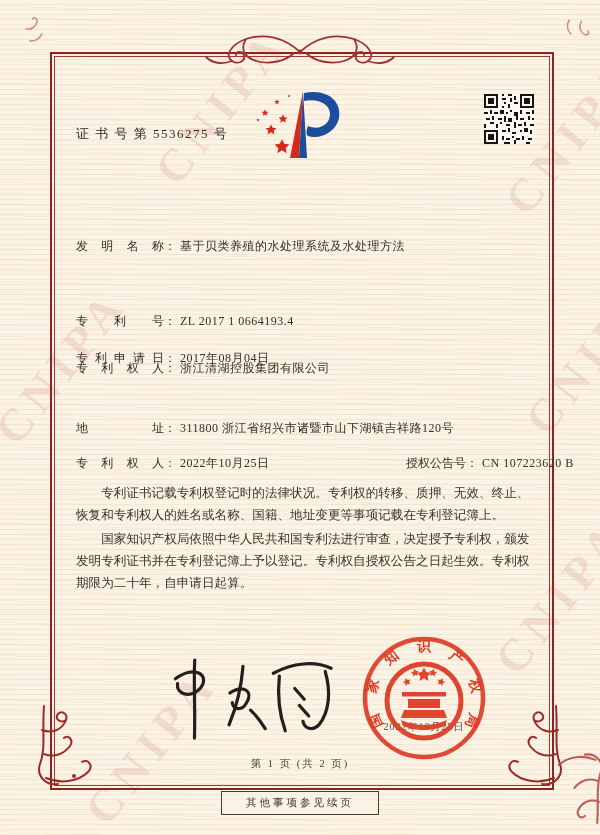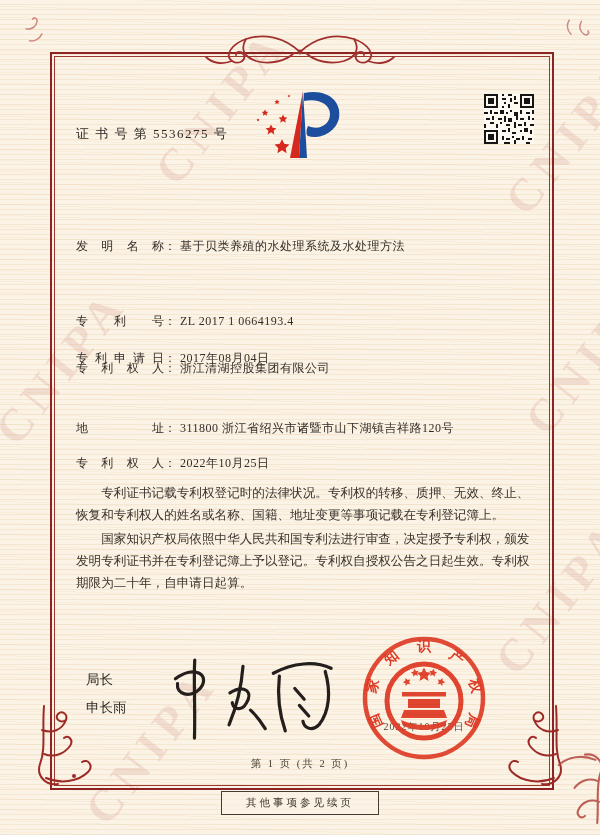--- a/index.html
+++ b/index.html
@@ -167,31 +167,30 @@
     <span class="flabel">专利申请日</span><span class="colon">：</span><span class="fval">2017年08月04日</span>
   </div>
   <div class="row" style="top:360px;">
     <span class="flabel">专利权人</span><span class="colon">：</span><span class="fval">浙江清湖控股集团有限公司</span>
   </div>
   <div class="row" style="top:420px;">
     <span class="flabel">地址</span><span class="colon">：</span><span class="fval">311800 浙江省绍兴市诸暨市山下湖镇吉祥路120号</span>
   </div>
   <div class="row" style="top:455px;">
     <span class="flabel">专利权人</span><span class="colon">：</span><span class="fval">2022年10月25日</span>
+    <span class="row2col">
+      <span>授权公告号</span><span class="colon">：</span><span class="fval">CN 107223620 B</span>
+    </span>
   </div>
 
   <div class="paras">
     <p>专利证书记载专利权登记时的法律状况。专利权的转移、质押、无效、终止、恢复和专利权人的姓名或名称、国籍、地址变更等事项记载在专利登记簿上。</p>
     <p>国家知识产权局依照中华人民共和国专利法进行审查，决定授予专利权，颁发发明专利证书并在专利登记簿上予以登记。专利权自授权公告之日起生效。专利权期限为二十年，自申请日起算。</p>
   </div>
 
-  <div class="signer">
-    <div>局长</div>
-    <div>申长雨</div>
-  </div>
 
   <svg class="signature" width="190" height="90" viewBox="0 0 190 90">
     <g stroke="#241f1c" stroke-width="3.2" fill="none" stroke-linecap="round" stroke-linejoin="round" transform="rotate(-2 95 45)">
       <path d="M38,8 C36,30 37,55 35,86"></path>
       <path d="M18,26 C38,12 54,24 42,37 C32,46 18,42 20,31"></path>
       <path d="M86,16 C84,34 80,52 70,74"></path>
       <path d="M72,42 C86,34 96,41 88,53 C83,61 75,59 74,52"></path>
       <path d="M92,60 C98,66 102,72 106,79"></path>
       <path d="M116,24 C136,14 158,13 174,21"></path>
       <path d="M122,27 C119,48 121,66 126,82"></path>

